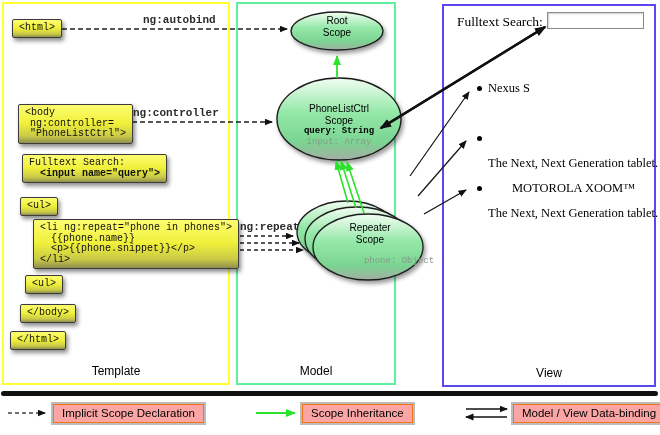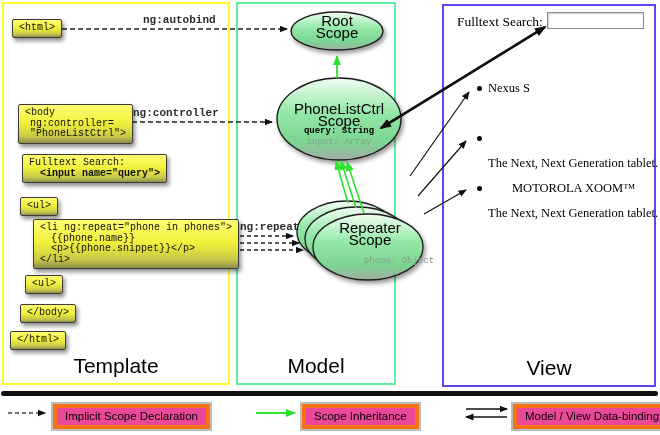--- a/index.html
+++ b/index.html
@@ -4,58 +4,58 @@
 <style>
   html,body{margin:0;padding:0;background:#fff;}
   .stage{position:relative;width:660px;height:435px;background:#fff;overflow:hidden;
          font-family:"Liberation Sans",sans-serif;}
   
   .panel{position:absolute;box-sizing:border-box;border:2px solid;background:#fff;}
   .panel-template{left:2px;top:2px;width:228px;height:383px;border-color:#ffff2e;}
   .panel-model{left:236px;top:2px;width:160px;height:383px;border-color:#5ef0a0;}
   .panel-view{left:442px;top:4px;width:214px;height:383px;border-color:#5a47f0;}
   .panel-label{position:absolute;left:0;right:0;bottom:5px;text-align:center;
-               font-size:21px;color:#000;}
+               font-size:12px;color:#000;}
   
   svg.arrows{position:absolute;left:0;top:0;pointer-events:none;}
   
   .codebox{position:absolute;box-sizing:border-box;
            background:linear-gradient(180deg,#fdfd72 0%,#f0f03a 48%,#c9c948 82%,#8f8f4e 100%);
            border:1px solid #3c3c3c;border-radius:2px;
            box-shadow:2px 3px 4px rgba(0,0,0,.45);
            padding:3px 6px;font-family:"Liberation Mono",monospace;
            font-size:10px;line-height:10.5px;color:#101010;white-space:nowrap;}
   .codebox .ind1{padding-left:5px;}
   .codebox .ind2{padding-left:11px;}
   .codebox .b{font-weight:bold;}
   
   .nglabel{position:absolute;font-family:"Liberation Mono",monospace;font-weight:bold;
            font-size:11px;color:#2b2b2b;white-space:nowrap;}
   
-  .etext{position:absolute;text-align:center;font-size:15px;line-height:12px;color:#000;}
+  .etext{position:absolute;text-align:center;font-size:10px;line-height:12px;color:#000;}
   .eprop{position:absolute;text-align:center;font-family:"Liberation Mono",monospace;
          font-size:9px;line-height:11px;white-space:nowrap;}
   .eprop .q{font-weight:bold;color:#000;display:block;}
   .eprop .g{color:#8a9a8a;display:block;}
   
   .view-search-label{position:absolute;left:457px;top:14px;
        font-family:"Liberation Serif",serif;font-size:13.5px;color:#000;}
   .view-search-input{position:absolute;left:547px;top:12px;width:97px;height:17px;
        box-sizing:border-box;border:1px solid #8a8a8a;background:#fff;
        box-shadow:inset 1px 1px 2px rgba(0,0,0,.2);font-size:11px;padding:0 3px;}
   .vdot{position:absolute;width:5px;height:5px;border-radius:50%;background:#000;}
   .vtitle{position:absolute;font-family:"Liberation Serif",serif;font-size:12.5px;color:#000;
           white-space:nowrap;}
   .vsnippet{position:absolute;font-family:"Liberation Serif",serif;font-size:12.5px;color:#000;
           white-space:nowrap;}
   
   .separator{position:absolute;left:1px;top:391px;width:657px;height:5px;background:#111;
              border-radius:3px;}
-  .legend-box{position:absolute;top:404px;box-sizing:border-box;background:#ec4899;
-              border:4px solid #f97316;outline:2px solid #bcbcbc;
+  .legend-box{position:absolute;top:404px;box-sizing:border-box;background:#fca5a5;
+              border:1px solid #f97316;outline:2px solid #bcbcbc;
               padding:2px 8px 3px 8px;font-size:11.5px;color:#000;white-space:nowrap;}
 </style>
 </head>
 <body>
 
 <div class="stage">
 
   <div class="panel panel-template">
     <div class="panel-label">Template</div>
   </div>

